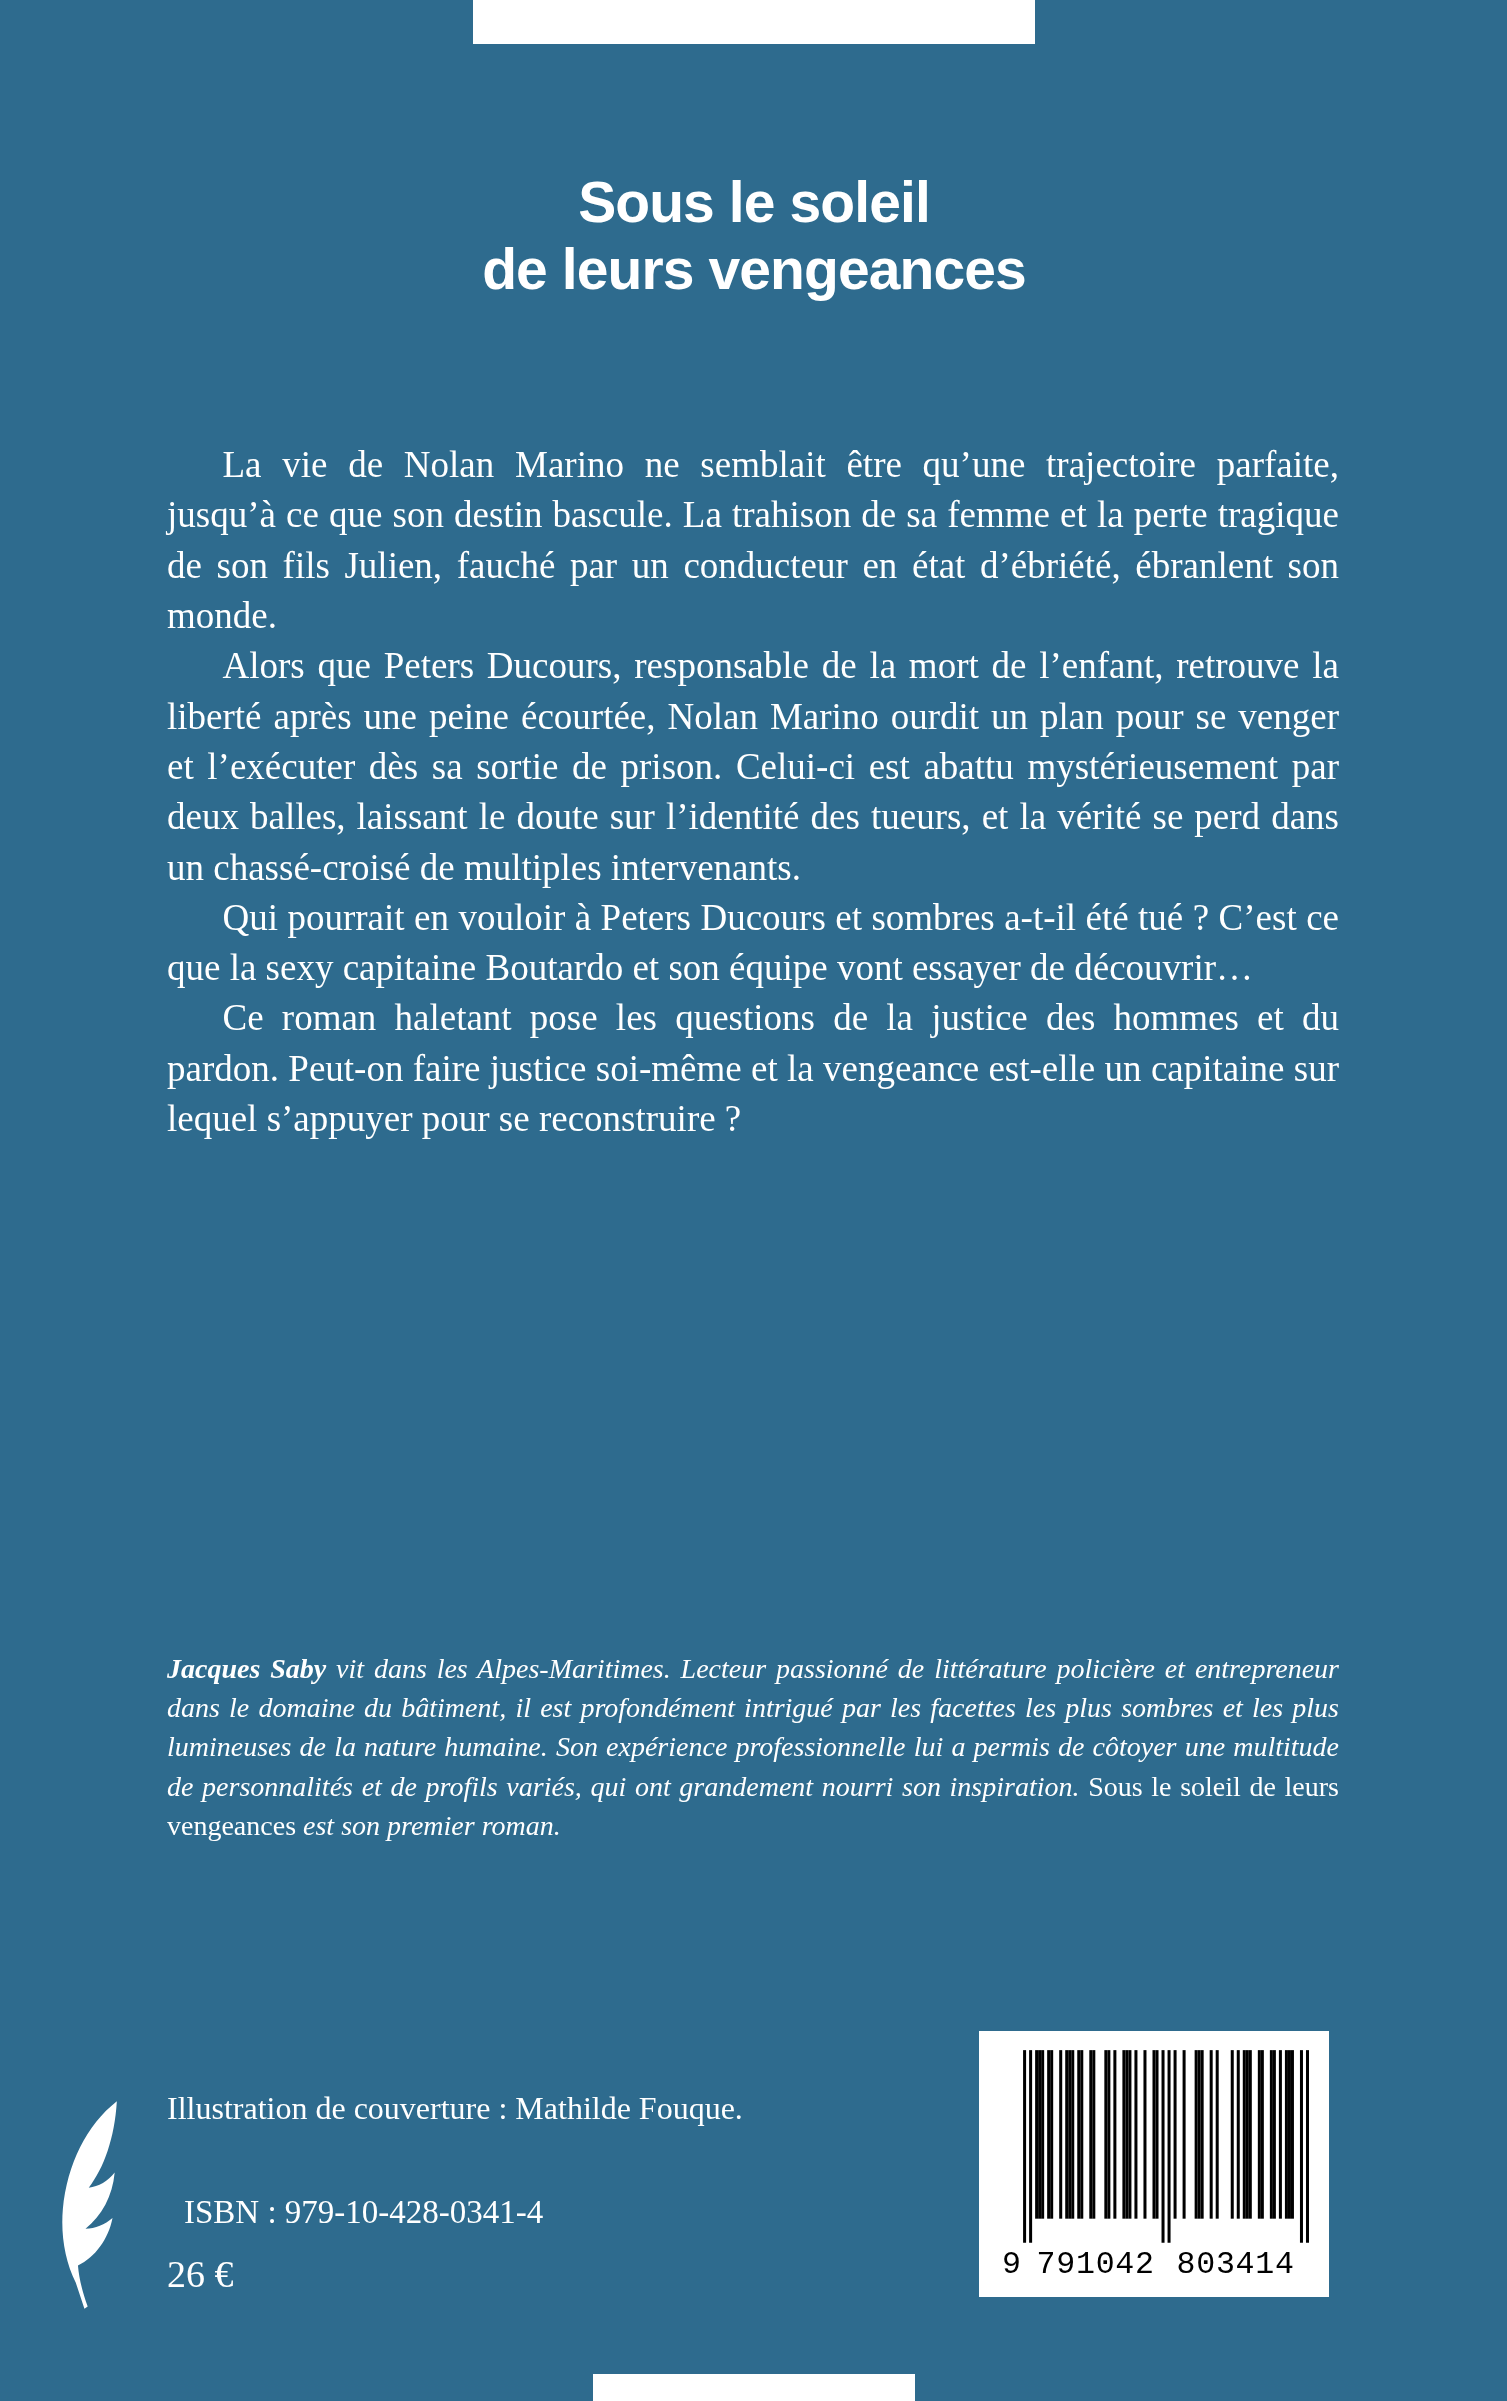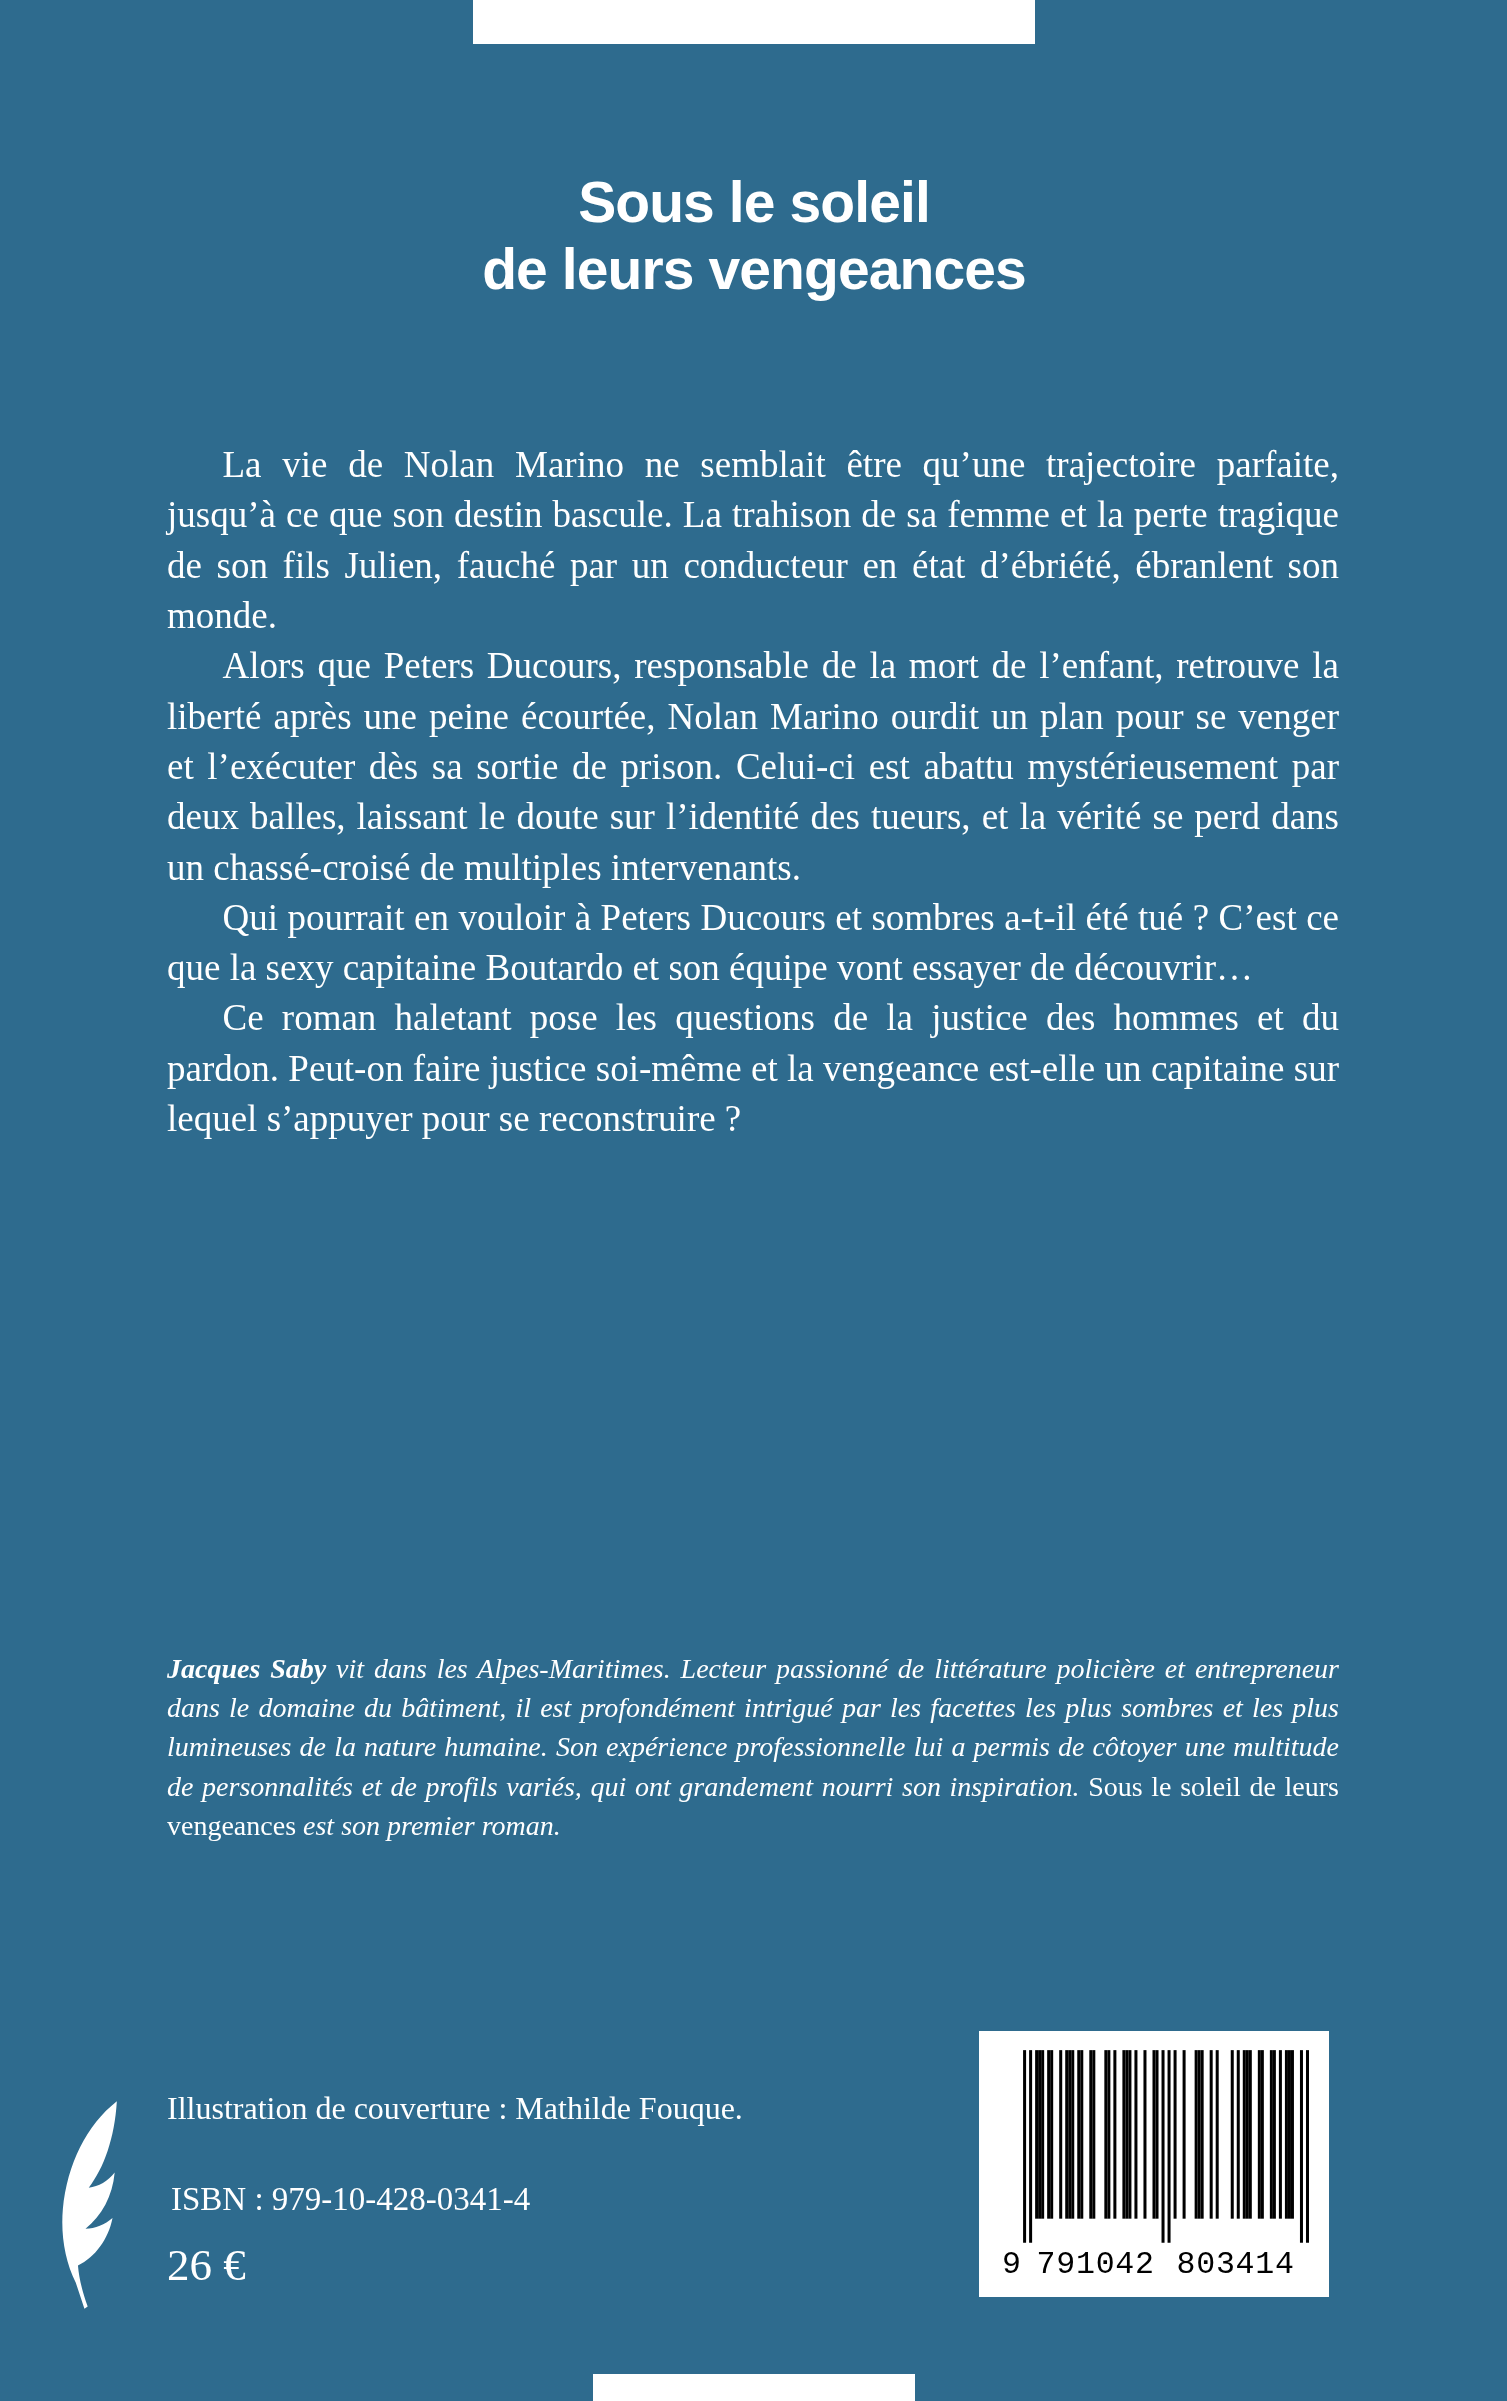--- a/index.html
+++ b/index.html
@@ -80,22 +80,22 @@
     color: #ffffff;
   }
 
   .colophon {
     position: absolute;
     top: 2177px;
     left: 167px;
     font-family: "Liberation Serif", serif;
     color: #ffffff;
   }
-  .colophon .isbn { font-size: 33px; margin: 4px; }
-  .colophon .price { font-size: 45px; margin: 21px 0 0 0; }
+  .colophon .isbn { font-size: 33px; margin: 17px; }
+  .colophon .price { font-size: 38px; margin: 21px 0 0 0; }
 
   .feather {
     position: absolute;
     left: 53px;
     top: 2097px;
     width: 78px;
     height: 216px;
   }
 
   .barcode-box {

